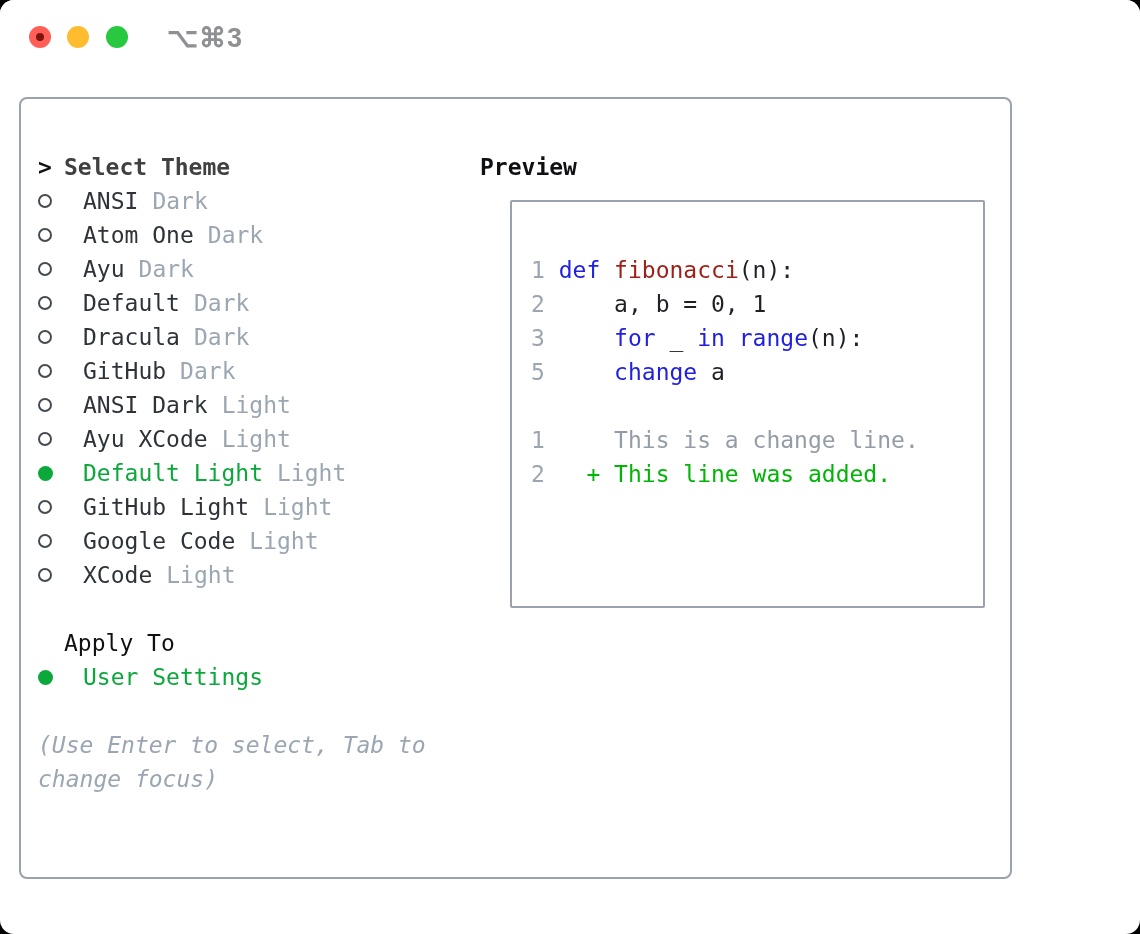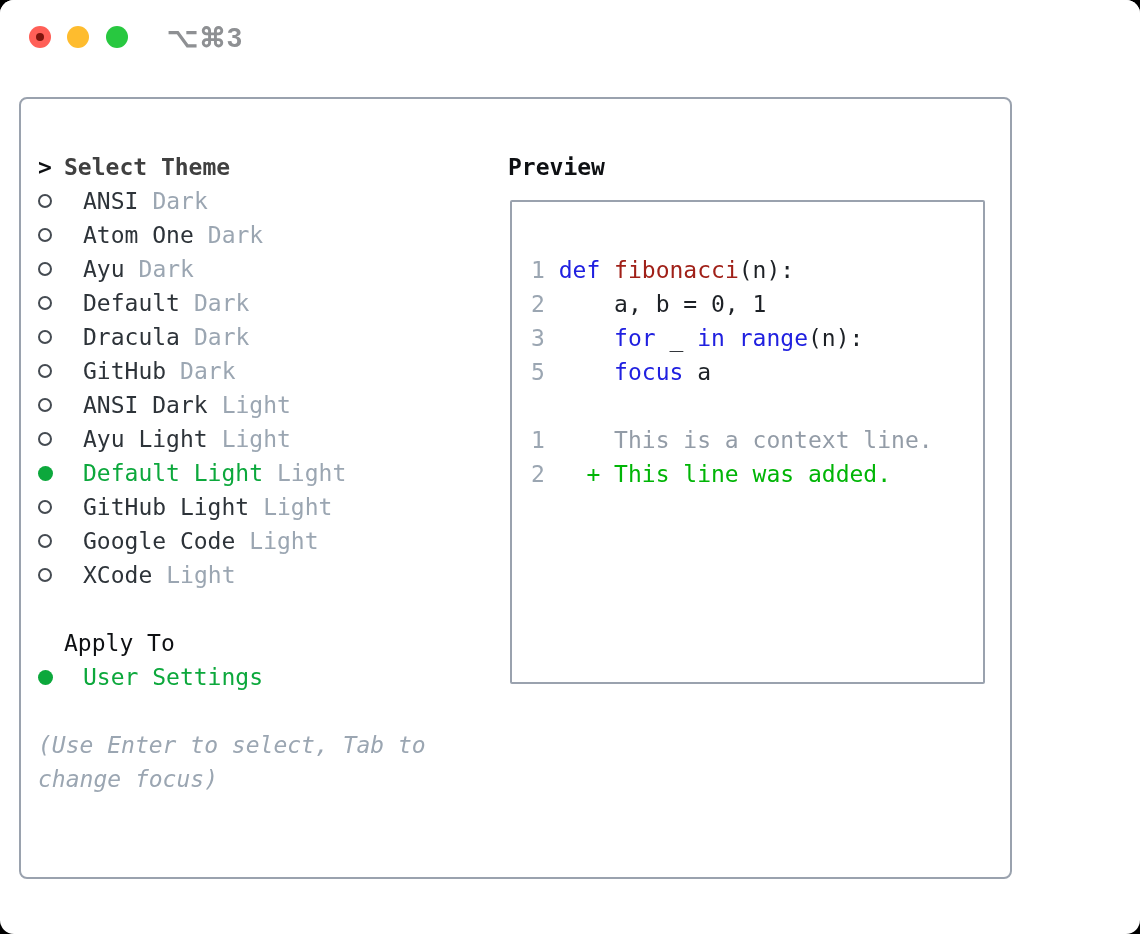--- a/index.html
+++ b/index.html
@@ -27,22 +27,22 @@
   .circle.filled{width:15px;height:15px;border:0;background:#0ca83c;}
   .header-label{font-weight:bold;color:#404040;}
   .item-name{color:#2d3339;white-space:pre;margin-left:19px;}
   .selected .item-name{color:#0ca83c;}
   .item-variant{color:#9ba6b2;margin-left:14px;white-space:pre;}
   .apply-section{margin-top:34px;}
   .apply-title{color:#0e1013;}
   .help-text{margin-top:34px;width:432px;line-height:34px;color:#9ba6b2;font-style:italic;}
 
   
-  .preview-label{position:absolute;left:508px;top:150px;height:34px;line-height:34px;font-size:23px;font-weight:bold;color:#0e1013;}
-  .preview-box{position:absolute;left:510px;top:200px;width:475px;height:484px;border:2px solid #9aa2ae;border-radius:2px;box-sizing:border-box;padding:51px 0 0 19px;background:#fff;overflow:hidden;}
+  .preview-label{position:absolute;left:480px;top:150px;height:34px;line-height:34px;font-size:23px;font-weight:bold;color:#0e1013;}
+  .preview-box{position:absolute;left:510px;top:200px;width:475px;height:408px;border:2px solid #9aa2ae;border-radius:2px;box-sizing:border-box;padding:51px 0 0 19px;background:#fff;overflow:hidden;}
   .code-line{height:34px;line-height:34px;font-size:23px;white-space:pre;}
   .lnum{color:#9ba6b2;}
   .seg-plain{color:#1d2126;}
   .seg-keyword{color:#2020e0;}
   .seg-func{color:#a02018;}
   .seg-context{color:#939ca7;}
   .seg-deleted{color:#c23a28;}
   .seg-added{color:#00b506;}
 </style>
 </head>
@@ -123,21 +123,21 @@
             <span class="circle"></span>
           </span>
     <span class="item-name">ANSI Dark</span>
     <span class="item-variant">Light</span>
   </div>
 
   <div class="list-row">
     <span class="marker">
             <span class="circle"></span>
           </span>
-    <span class="item-name">Ayu Light</span>
+    <span class="item-name">Ayu XCode</span>
     <span class="item-variant">Light</span>
   </div>
 
   <div class="list-row selected">
     <span class="marker">
             <span class="circle filled"></span>
           </span>
     <span class="item-name">Default Light</span>
     <span class="item-variant">Light</span>
   </div>
@@ -184,19 +184,19 @@
     </div>
 
     <div class="help-text">(Use Enter to select, Tab to change focus)</div>
   </div>
 
   <div class="preview-label">Preview</div>
   <div class="preview-box" id="code-block">
       <div class="code-line"><span class="lnum">1 </span><span class="seg-keyword">def</span><span class="seg-plain"> </span><span class="seg-func">fibonacci</span><span class="seg-plain">(n):</span></div>
       <div class="code-line"><span class="lnum">2 </span><span class="seg-plain">    a, b = 0, 1</span></div>
       <div class="code-line"><span class="lnum">3 </span><span class="seg-plain">    </span><span class="seg-keyword">for</span><span class="seg-plain"> _ </span><span class="seg-keyword">in</span><span class="seg-plain"> </span><span class="seg-keyword">range</span><span class="seg-plain">(n):</span></div>
-      <div class="code-line"><span class="lnum">5 </span><span class="seg-plain">    </span><span class="seg-keyword">focus</span><span class="seg-plain"> a</span></div>
+      <div class="code-line"><span class="lnum">5 </span><span class="seg-plain">    </span><span class="seg-keyword">change</span><span class="seg-plain"> a</span></div>
       <div class="code-line"><span class="lnum">  </span></div>
-      <div class="code-line"><span class="lnum">1 </span><span class="seg-context">    This is a context line.</span></div>
+      <div class="code-line"><span class="lnum">1 </span><span class="seg-context">    This is a change line.</span></div>
       <div class="code-line"><span class="lnum">2 </span><span class="seg-added">  + This line was added.</span></div>
     </div>
 
 </div>
 
 </body></html>

